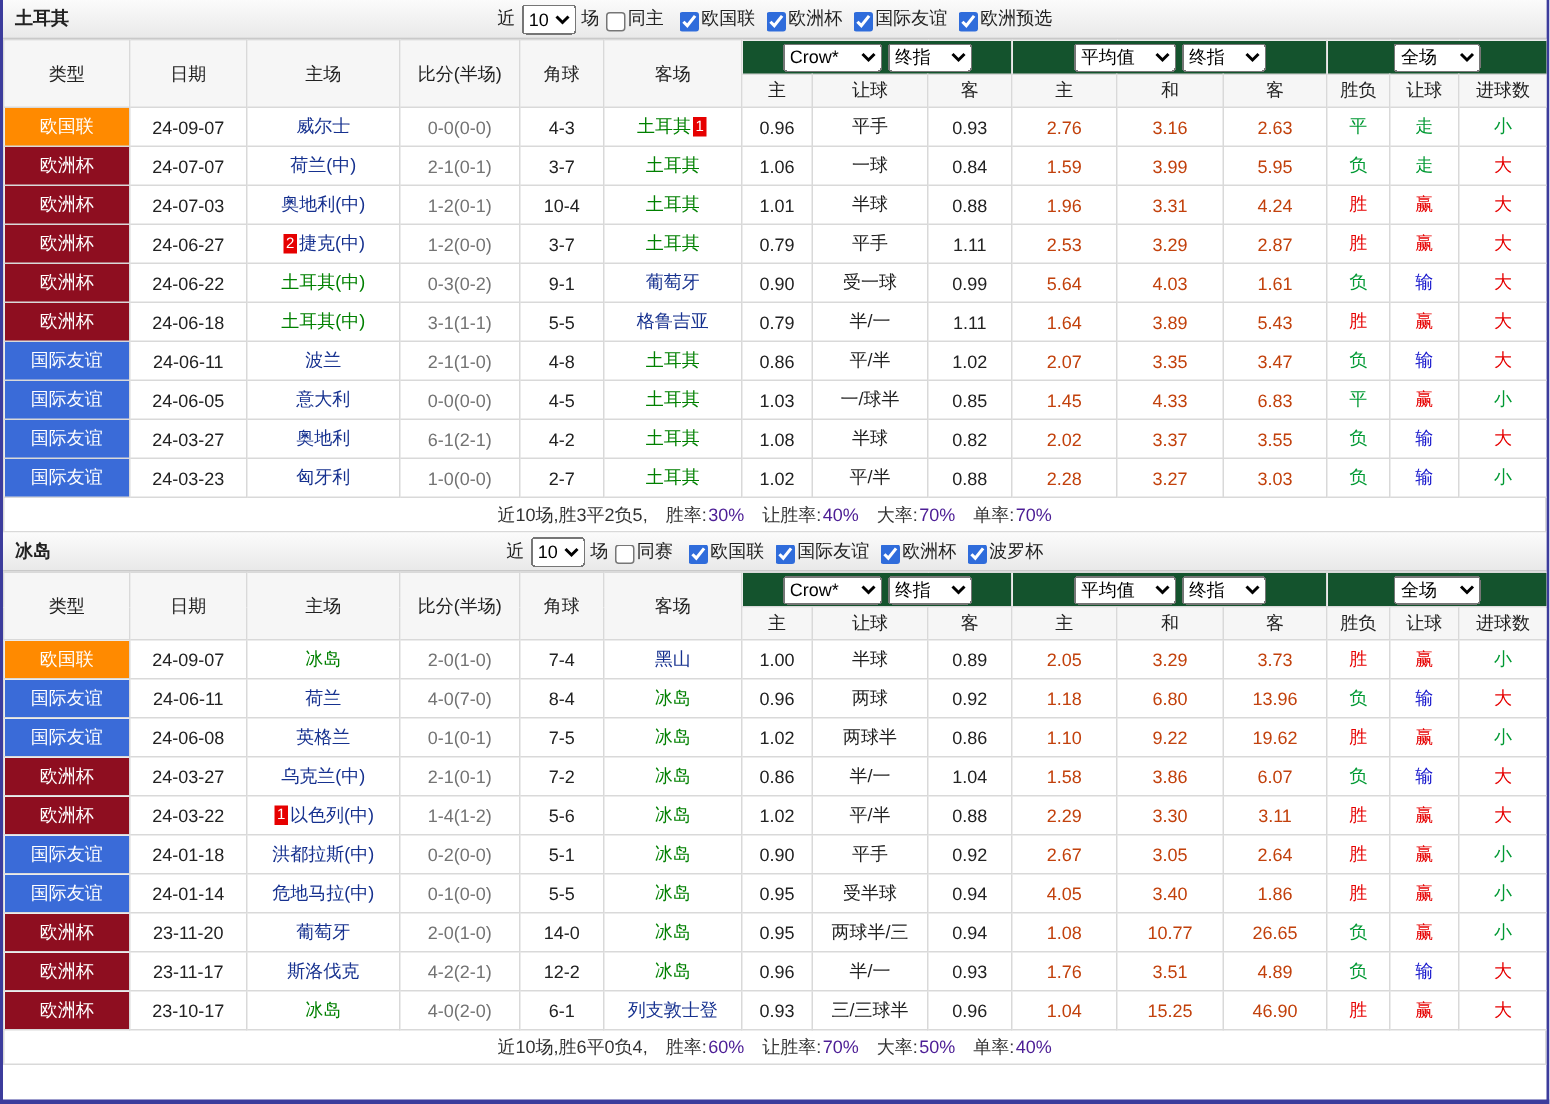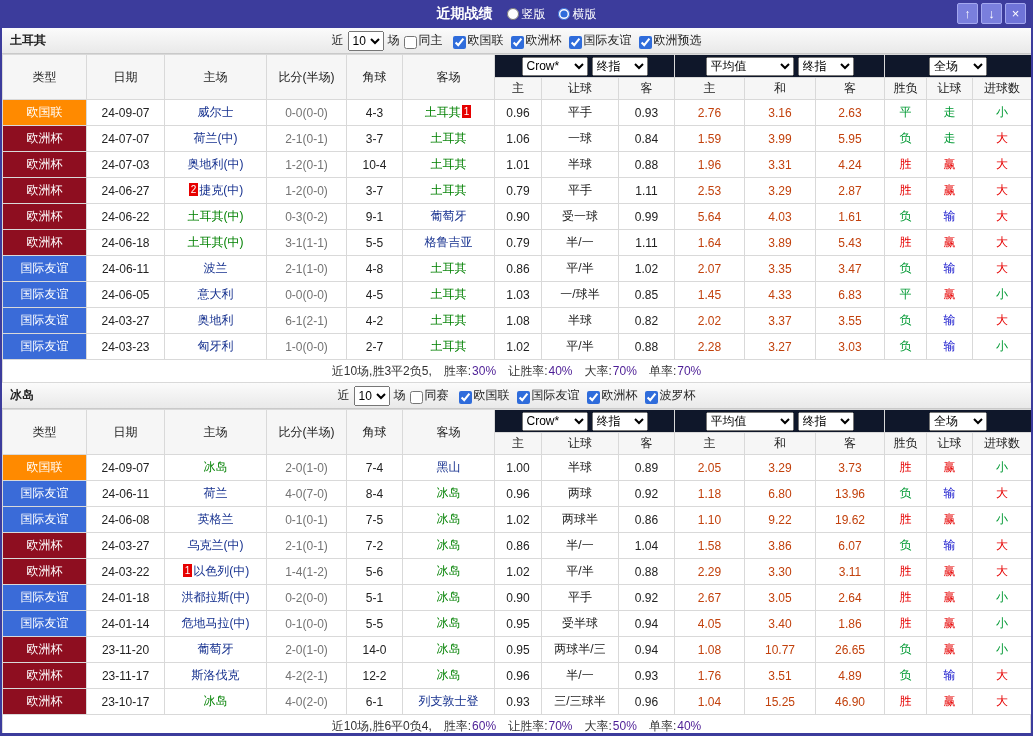--- a/index.html
+++ b/index.html
@@ -21,23 +21,23 @@
   .filters label{display:inline-flex;align-items:flex-end;gap:2px;cursor:pointer}
   .filters input[type=checkbox]{width:13px;height:13px;accent-color:#2f6cdb;margin:0}
   .count-select{height:20px;font-size:12px}
   .league-checks{display:inline-flex;gap:7px;margin-left:6px}
   
   table{width:100%;border-collapse:collapse;table-layout:fixed}
   th,td{border:1px solid #d9d9d9;text-align:center;padding:0 2px;overflow:hidden;white-space:nowrap}
   thead th{background:#f6f6f6;font-weight:normal;color:#222}
   tr.hr1 th{height:23px}
   tr.hr2 th{height:22px}
-  .th-ctrl{background:#0f172a}
+  .th-ctrl{background:#14532d}
   .th-ctrl select{font-size:12px;height:19px;margin:0 2px}
-  .sel-book{width:66px}.sel-final{width:56px}.sel-avg{width:88px}.sel-scope{width:58px}
+  .sel-book{width:66px}.sel-final{width:56px}.sel-avg{width:68px}.sel-scope{width:58px}
   tbody td{height:26px}
   td.type{color:#fff;padding:0}
   .score{color:#737373}
   .eu{color:#c2410c}
   .t-focus{color:#008000}
   .t-other{color:#16318f}
   .c-red{color:#e60000}
   .c-green{color:#009933}
   .c-blue{color:#1414cc}
   .rank-badge{display:inline-block;background:#e60000;color:#fff;font-size:10px;line-height:13px;min-width:9px;padding:0 2px;margin:0 1px;vertical-align:1px}
@@ -45,44 +45,20 @@
   
   .summary{height:23px;display:flex;align-items:center;justify-content:center;gap:12px;border:1px solid #d9d9d9;border-top:none;color:#333}
   .stat{display:inline-flex;align-items:center}
   .s-value{color:#4c1d95;margin-left:1px}
 </style>
 </head>
 <body>
 
 <div class="window">
 
-  <div class="titlebar">
-    <span class="tb-title">近期战绩</span>
-    <span class="tb-radios">
-        <label>
-          <input type="radio" name="layout" style="">
-          <span>竖版</span>
-        </label>
-        <label>
-          <input type="radio" name="layout" checked="" style="">
-          <span>横版</span>
-        </label>
-      </span>
-    <div class="tb-buttons">
-      <button class="tb-btn">
-          <span>↑</span>
-        </button>
-      <button class="tb-btn">
-          <span>↓</span>
-        </button>
-      <button class="tb-btn close">
-          <span>×</span>
-        </button>
-    </div>
-  </div>
 
   <div class="section">
     <div class="section-bar">
       <span class="team-title">土耳其</span>
       <div class="filters">
         <span>近</span>
         <select class="count-select"><option>10</option></select>
         <span>场</span>
         <label>
             <input type="checkbox" style="">

